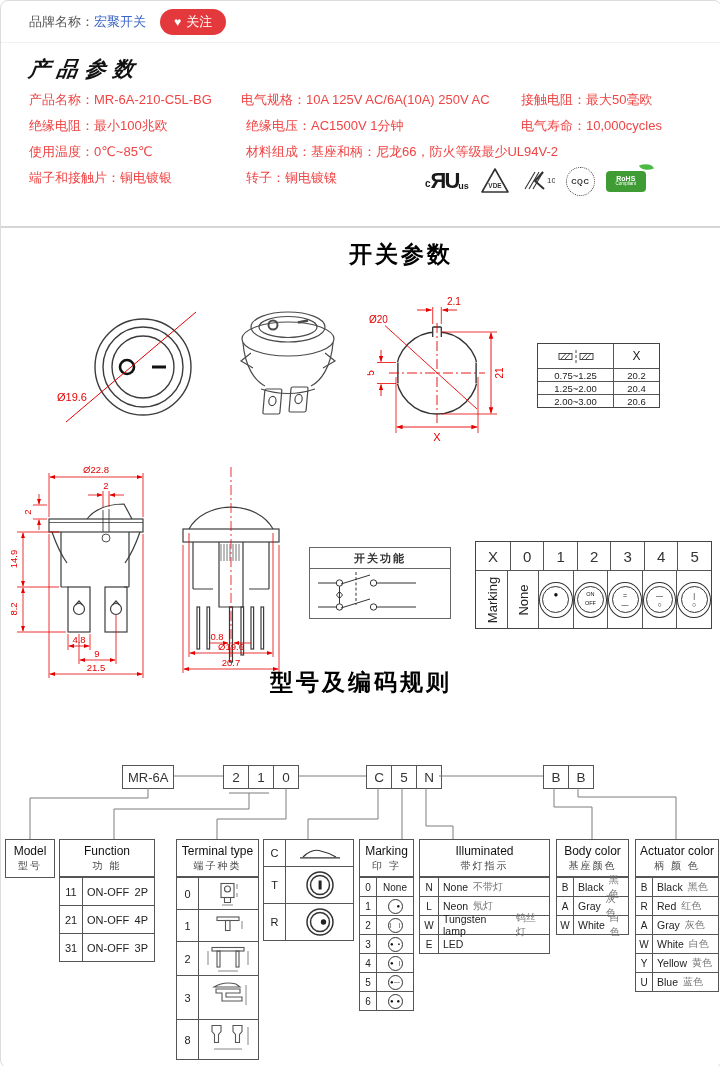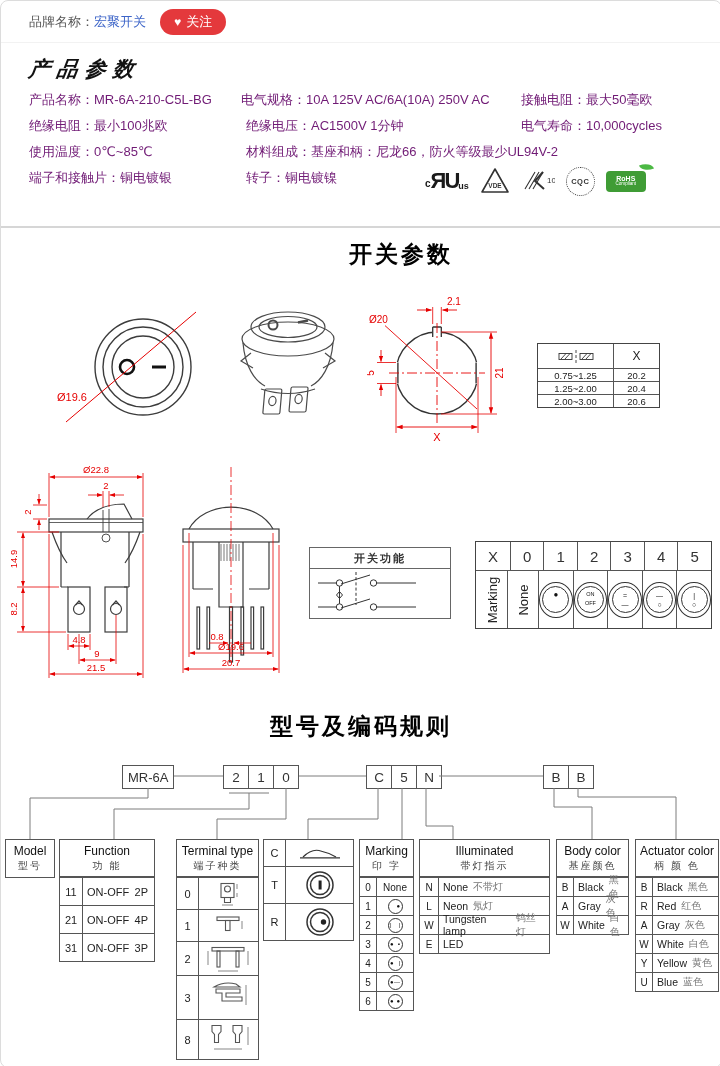--- a/index.html
+++ b/index.html
@@ -9,21 +9,21 @@
   .hdr{position:absolute;left:0;top:0;width:100%;height:42px;display:flex;align-items:center;
        padding-left:28px;box-sizing:border-box;border-bottom:1px solid #f2f2f2;font-size:13px;}
   .hdr .blabel{color:#555;}
   .hdr .bname{color:#3c64c8;margin-right:14px;cursor:pointer;text-decoration:none;}
   .follow{display:inline-flex;align-items:center;gap:5px;background:#e4393c;color:#fff;
           border-radius:13px;padding:4px 14px;font-size:13px;cursor:pointer;}
   .follow .hrt{font-size:12px;line-height:1;}
   
   .ptitle{position:absolute;left:28px;top:54px;font-family:"DejaVu Serif","Liberation Serif",serif;
           font-style:italic;font-weight:bold;font-size:21px;letter-spacing:7px;transform:skewX(-8deg);color:#111;}
-  .spec{position:absolute;font-size:13px;color:#701a75;white-space:nowrap;}
+  .spec{position:absolute;font-size:13px;color:#ef4444;white-space:nowrap;}
   .certs{position:absolute;left:424px;top:160px;height:40px;display:flex;align-items:center;gap:11px;}
   .cul{display:flex;align-items:flex-end;color:#1a1a1a;}
   .cul .c{font-size:10px;font-weight:bold;margin-bottom:2px;}
   .cul .ru{font-size:22px;font-weight:bold;letter-spacing:-2px;line-height:0.9;}
   .cul .us{font-size:9px;font-weight:bold;}
   .cqc{width:27px;height:27px;border-radius:50%;border:1.6px dotted #444;display:flex;align-items:center;
        justify-content:center;font-size:7.5px;font-weight:bold;color:#333;letter-spacing:0.5px;}
   .rohs{position:relative;width:40px;height:21px;background:#3f9c35;border-radius:4px;color:#fff;
         display:flex;flex-direction:column;align-items:center;justify-content:center;line-height:1;}
   .rohs .r1{font-size:7px;font-weight:bold;}
@@ -405,21 +405,21 @@
           <div class="ring">
             <div class="in">
               <span class="gt">|</span>
               <span class="gb">○</span>
             </div>
           </div>
         </div>
       </div>
   </div>
 
-  <h2 class="stitle" style="top:710px;">型号及编码规则</h2>
+  <h2 class="stitle" style="top:666px;">型号及编码规则</h2>
 
   <div class="mrbox">MR-6A</div>
   <div class="codebox" style="left:222px;top:764px;" id="seg1">
       <div class="codecell">2</div>
       <div class="codecell">1</div>
       <div class="codecell">0</div>
     </div>
   <div class="codebox" style="left:365px;top:764px;" id="seg2">
       <div class="codecell">C</div>
       <div class="codecell">5</div>

